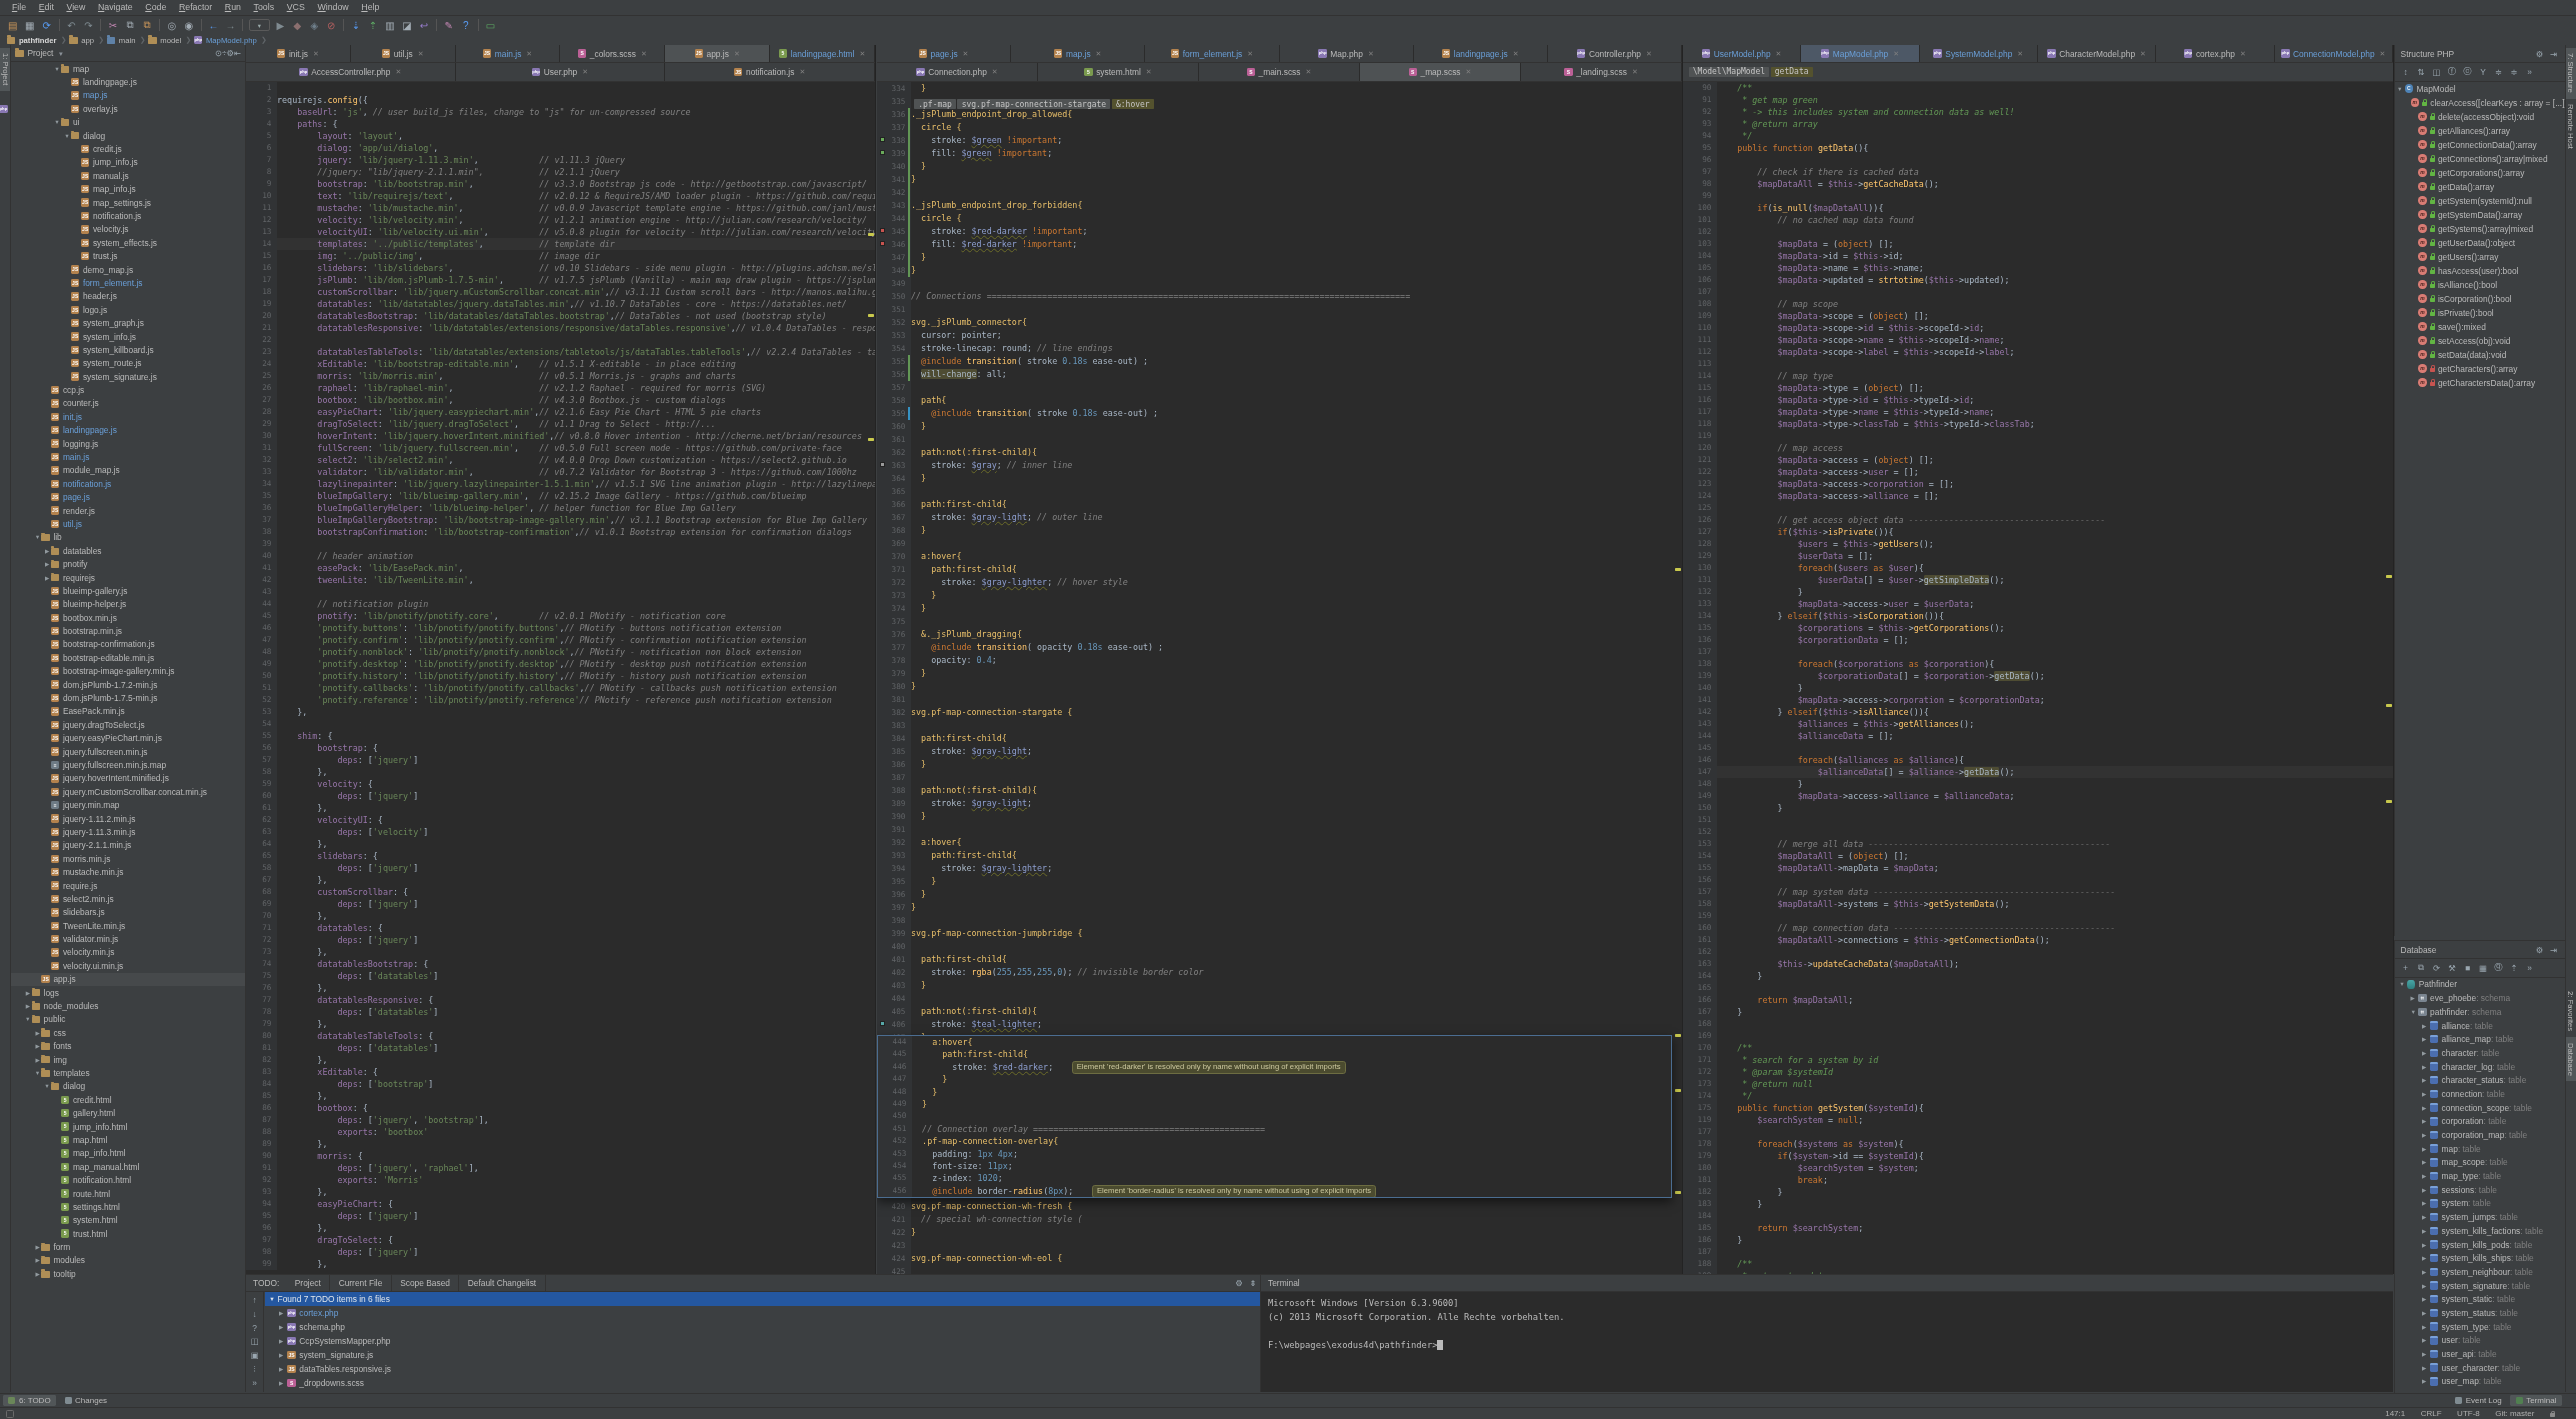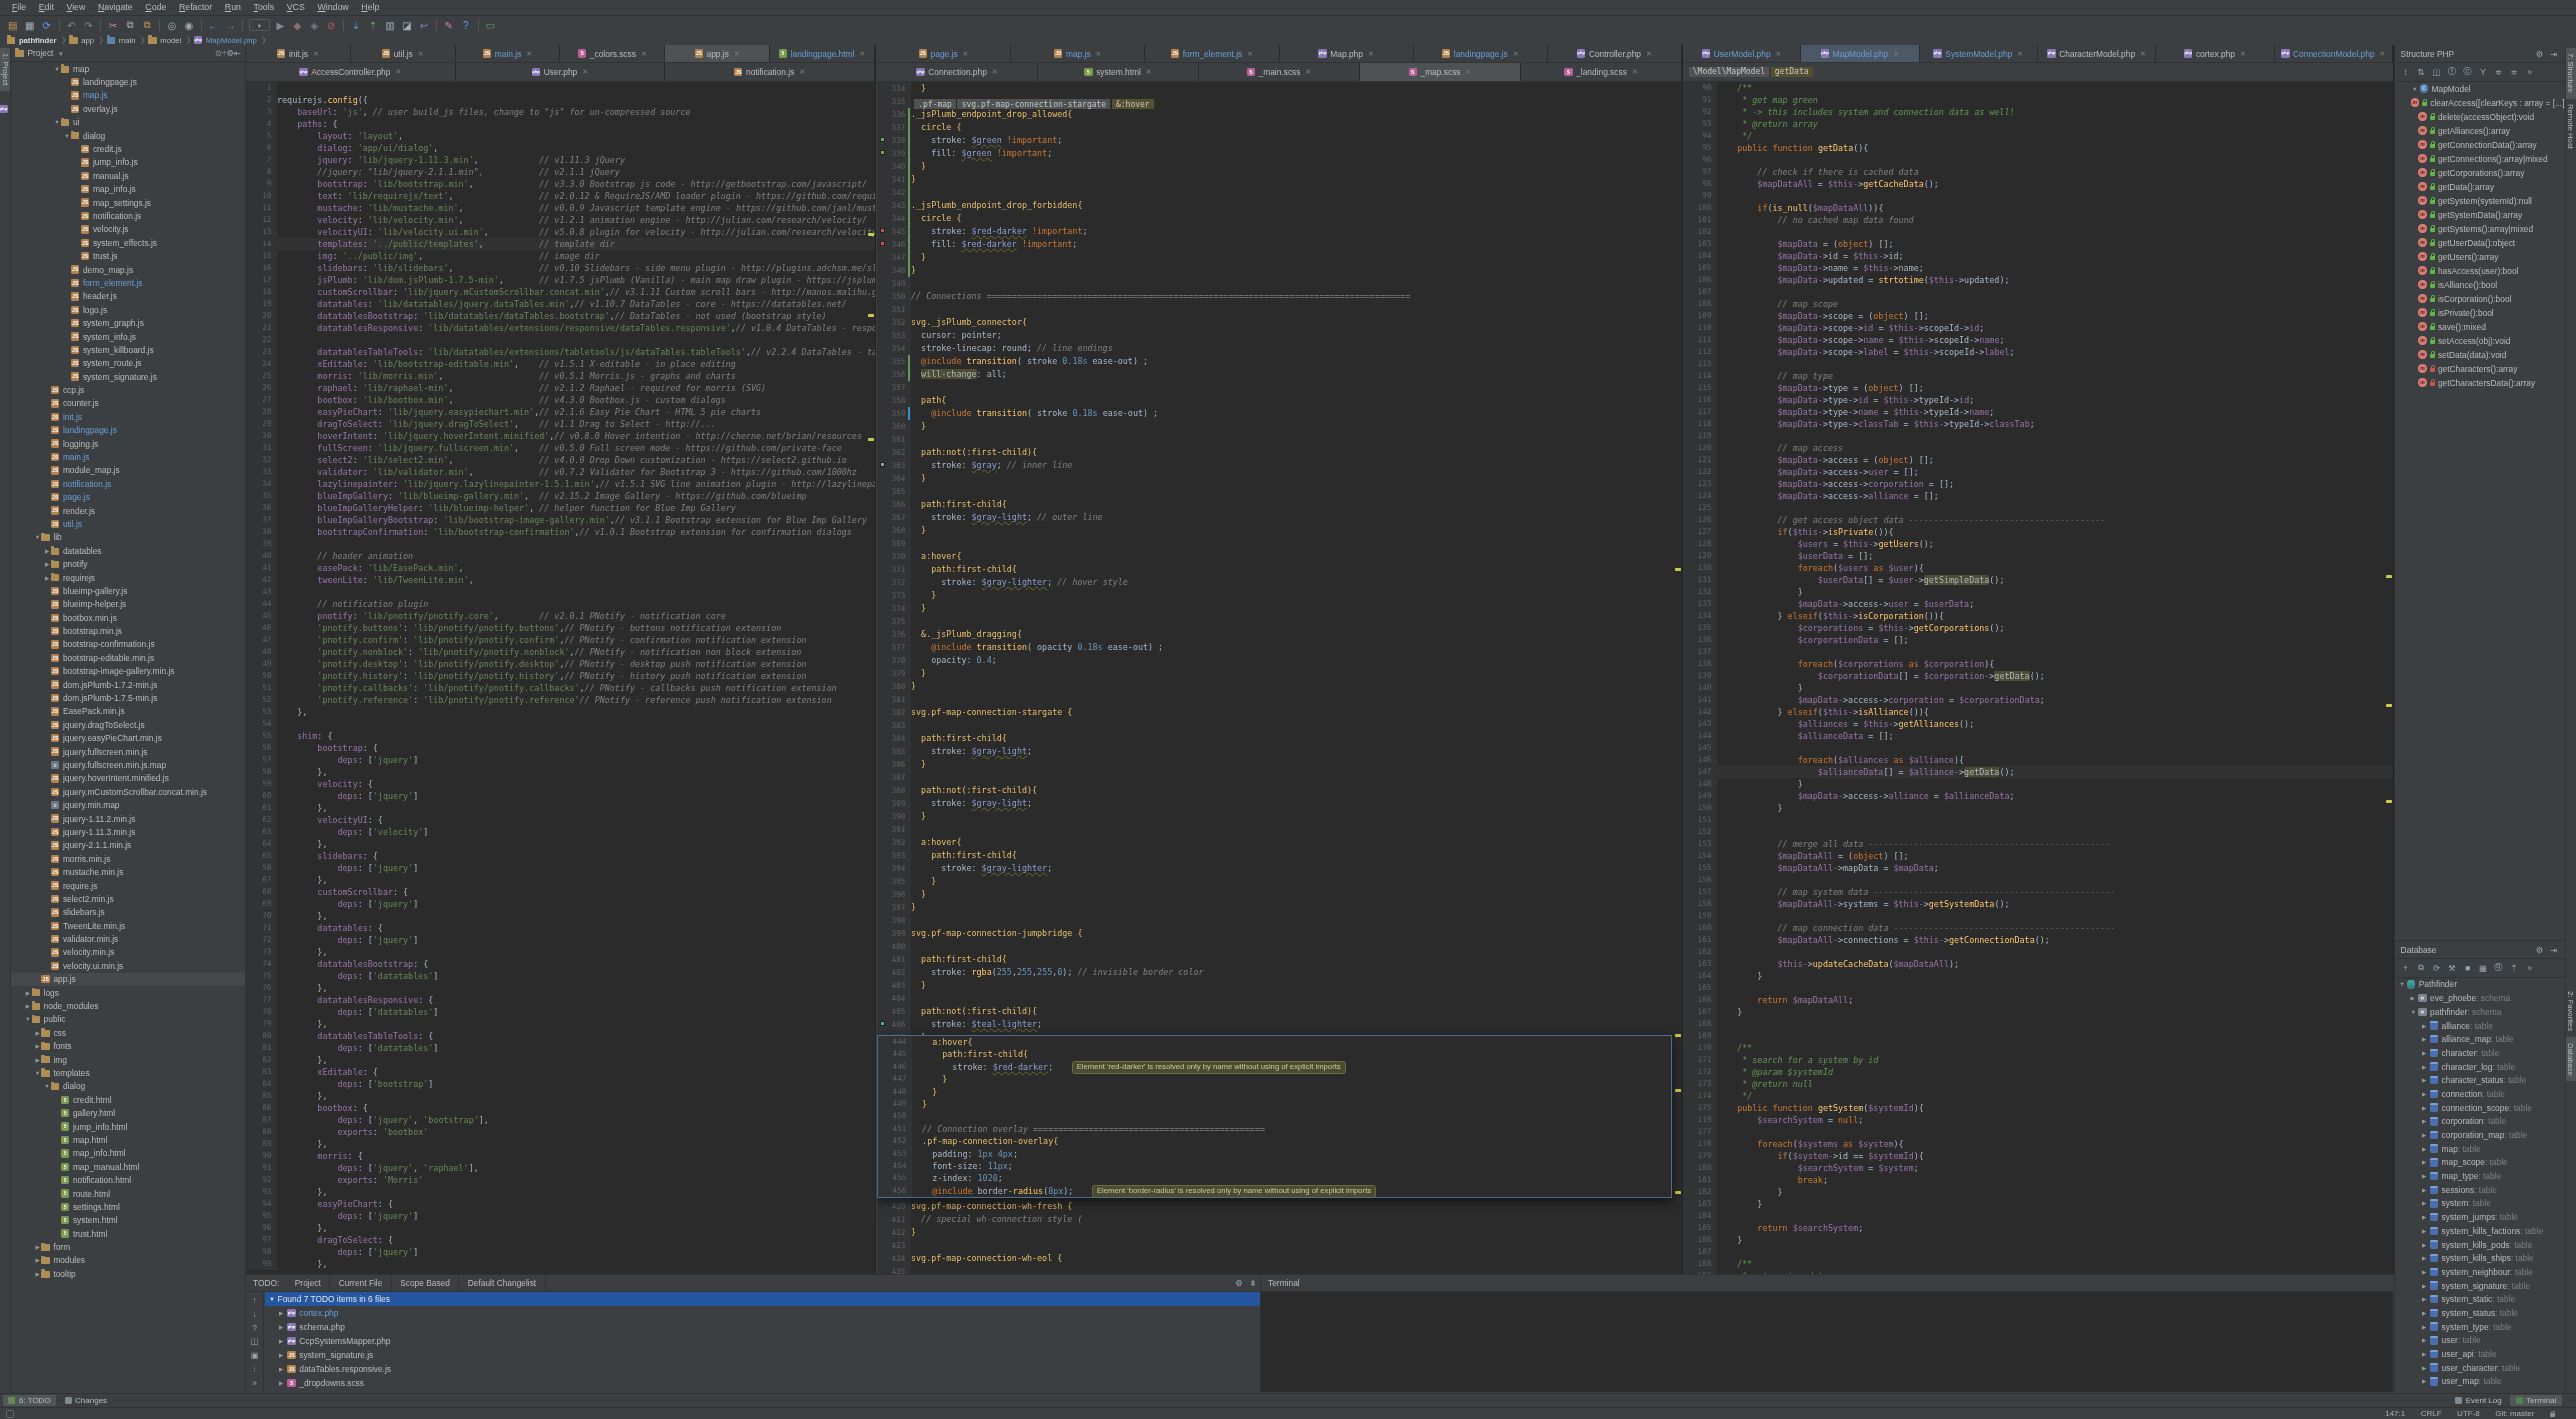--- a/index.html
+++ b/index.html
@@ -2090,21 +2090,21 @@
       <span class="phicon">⇅</span>
       <span class="phicon">◫</span>
       <span class="phicon">ⓕ</span>
       <span class="phicon">ⓒ</span>
       <span class="phicon">Y</span>
       <span class="phicon">≑</span>
       <span class="phicon">≑</span>
       <span class="phicon">»</span>
     </div>
   <div class="stree" id="structtree">
-      <div class="strow" style="padding-left:17px">
+      <div class="strow" style="padding-left:2px">
         <span class="arrow" style="width:7.7px;font-size:5.6px;color:#91999e">▼</span>
         <span class="ic ic-cls">C</span>
         <span>MapModel</span>
       </div>
       <div class="strow" style="padding-left:15.5px">
         <span class="arrow" style="width:7.7px;font-size:5.6px;color:#91999e"></span>
         <span class="ic ic-m">m</span>
         <span class="lk lk-g"></span>
         <span>clearAccess([clearKeys : array = [...]])</span>
       </div>
@@ -2494,20 +2494,24 @@
         <span style="font-size:5.6px;width:8.4px;color:#91999e">▶</span>
         <span class="ic ic-scss">S</span>
         <span class="">_dropdowns.scss</span>
       </div>
     </div>
 </div>
 <div id="terminal" class="abs">
   <div id="termhead">
       <span>Terminal</span>
     </div>
+  <div id="termbody">Microsoft Windows [Version 6.3.9600]
+(c) 2013 Microsoft Corporation. Alle Rechte vorbehalten.
+
+F:\webpages\exodus4d\pathfinder&gt;<span class="cursor"></span></div>
 </div>
 <div id="bstripe" class="abs">
     <span class="bwbtn on"><span class="bico" style="background:#6a8759"></span>6: TODO</span>
     <span class="bwbtn"><span class="bico" style="background:#7f8b91"></span>Changes</span>
     <span style="flex:1"></span>
     <span class="bwbtn"><span class="bico" style="background:#7f8b91"></span>Event Log</span>
     <span class="bwbtn on"><span class="bico" style="background:#518051"></span>Terminal</span>
     <span style="width:14px"></span>
   </div>
 <div id="statusbar" class="abs">

